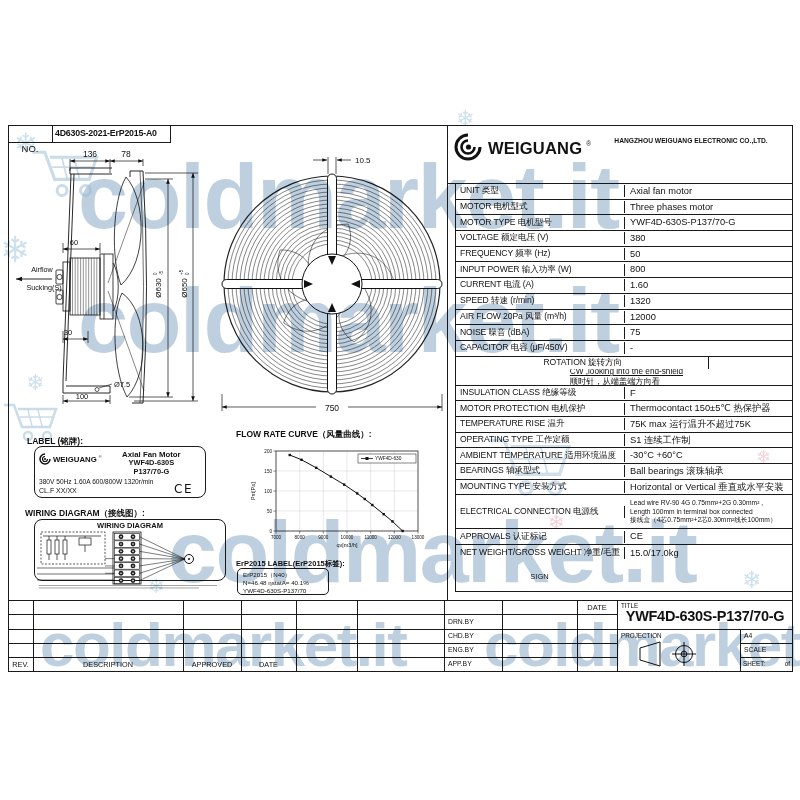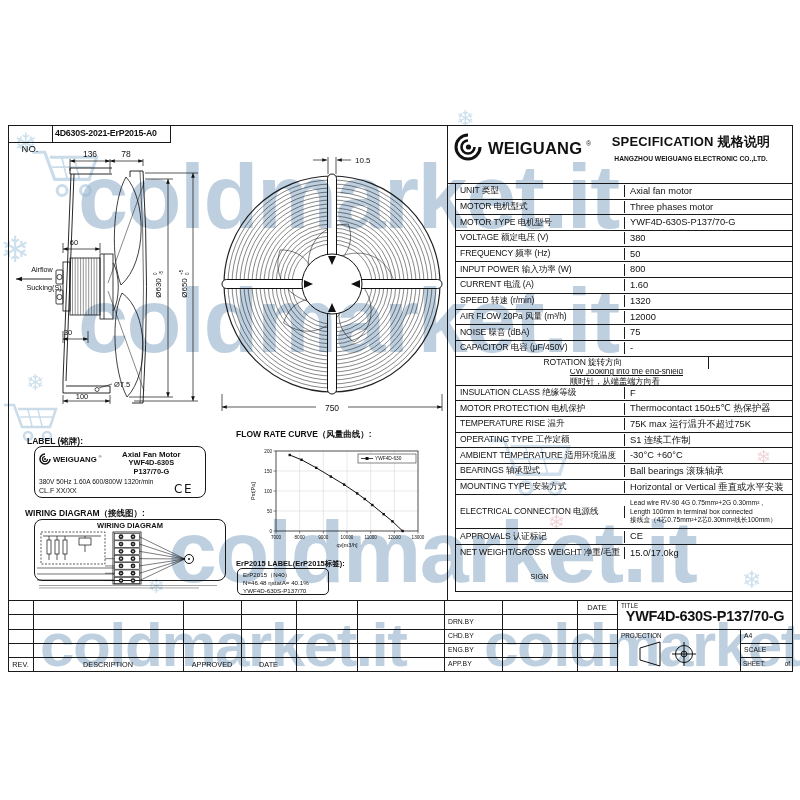--- a/index.html
+++ b/index.html
@@ -53,21 +53,20 @@
     <g stroke="#111" fill="none">
       <path d="M14 2 A12 12 0 1 0 26 14" stroke-width="3"></path>
       <path d="M14 7.5 A6.5 6.5 0 1 0 20.5 14" stroke-width="2.6"></path>
       <circle cx="14.5" cy="14" r="2.6" fill="#111" stroke="none"></circle>
     </g>
   </svg>
   <span style="font-size:16.5px;font-weight:800;letter-spacing:.2px;">WEIGUANG</span>
   <span style="font-size:6.5px;margin-top:-10px;">®</span>
 </div>
 <div class="a" style="left:592px;top:133px;width:198px;text-align:center;">
-  <div style="font-size:13px;font-weight:bold;letter-spacing:.2px;">SPECIFICATION 规格说明</div>
   <div style="font-size:6.7px;font-weight:bold;margin-top:4px;">HANGZHOU WEIGUANG ELECTRONIC CO.,LTD.</div>
 </div>
 
 <div id="spec-rows">
     <div class="spec-row">
       <span class="spec-label">UNIT 类型</span>
       <span class="spec-value">Axial fan motor</span>
     </div>
     <div class="spec-row">
       <span class="spec-label">MOTOR 电机型式</span>

